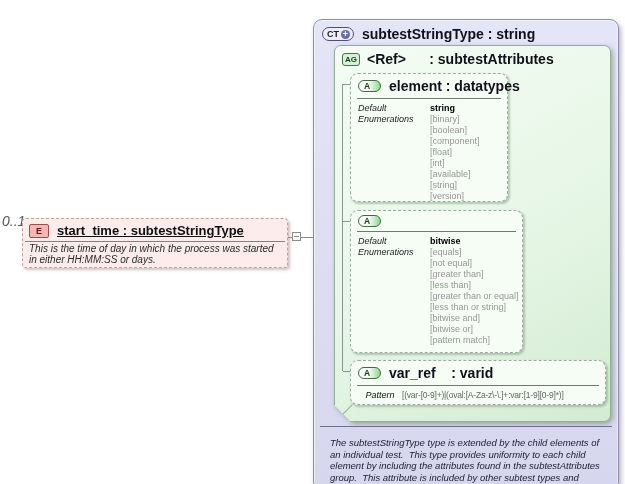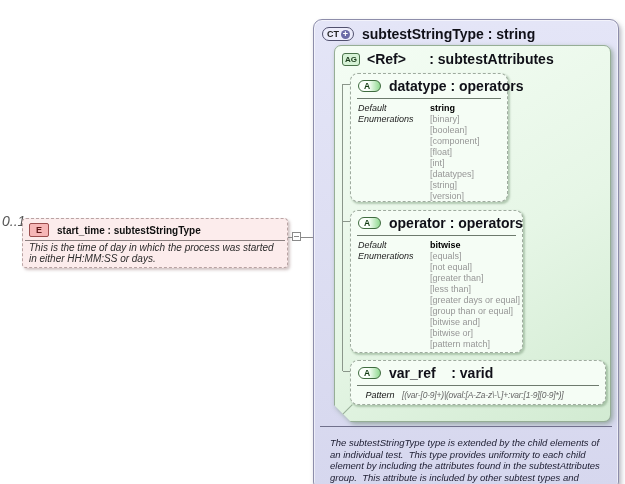--- a/index.html
+++ b/index.html
@@ -61,21 +61,21 @@
   .facets{
     display:grid;grid-template-columns:72px 1fr;padding:2px 0 0 7px;
     font-size:9px;line-height:11px;color:#222;
   }
   .facets .lbl{font-style:italic;color:#222;}
   .facets .dflt{font-weight:bold;color:#000;}
   .facets .enum{color:#979797;}
   .pattern-row{display:grid;grid-template-columns:44px 1fr;padding:2px 4px 0 7px;
     font-size:9px;line-height:11px;}
   .pattern-row .lbl{font-style:italic;text-align:center;}
-  .pattern-val{font-size:8.5px;color:#666;letter-spacing:-0.2px;white-space:nowrap;font-style:italic;}
+  .pattern-val{font-size:8.5px;color:#666;letter-spacing:-0.2px;white-space:nowrap;}
   
   .trunk{position:absolute;left:7px;top:38px;width:1px;height:287px;background:#8a968a;}
   .stub{position:absolute;left:8px;width:7px;height:1px;background:#8a968a;}
   
   .doc-divider{position:absolute;left:6px;right:6px;top:406px;height:1px;background:#70708c;}
   .ct-doc{
     position:absolute;left:9px;right:7px;top:410px;margin:7px;
     font-size:9.5px;line-height:11.5px;font-style:italic;color:#1c1c30;white-space:pre-wrap;
   }
   
@@ -83,21 +83,21 @@
     position:absolute;left:22px;top:218px;width:266px;height:50px;
     background:#fcecec;border:1px dashed #b9a3a3;border-radius:4px;
     box-shadow:2px 2px 3px rgba(150,120,120,.45);box-sizing:border-box;
   }
   .element-header{display:flex;align-items:center;gap:8px;padding:4px 6px 3px 6px;}
   .badge-e{
     width:18px;height:12px;background:#f6b6b6;border:1px solid #9a4d4d;border-radius:2px;
     font-size:9px;font-weight:bold;color:#5c1616;display:flex;align-items:center;
     justify-content:center;flex:0 0 auto;
   }
-  .element-title{font-size:10px;font-weight:bold;color:#101010;white-space:pre;}
+  .element-title{font-size:13px;font-weight:bold;color:#101010;white-space:pre;text-decoration:underline;}
   .element-divider{border-top:1px solid #8a7f7f;margin:0 2px;}
   .element-desc{
     margin:0;padding:2px 6px;font-size:10px;line-height:10.5px;font-style:italic;color:#2a2a2a;
   }
   .cardinality{
     position:absolute;left:2px;top:213px;font-size:14px;font-style:italic;color:#555;
   }
   
   .conn-line{position:absolute;left:288px;top:237px;width:25px;height:1px;background:#8a8a8a;}
   .conn-handle{
@@ -128,66 +128,65 @@
         </div>
 
         <div class="trunk"></div>
         <div class="stub" style="top:38px"></div>
         <div class="stub" style="top:175px"></div>
         <div class="stub" style="top:325px"></div>
 
         <div class="attr-box" style="left:15px;top:27px;width:158px;height:129px">
           <div class="attr-header">
             <span class="badge-a">A</span>
-            <span class="attr-title">datatype : operators</span>
+            <span class="attr-title">element : datatypes</span>
           </div>
           <div class="attr-divider"></div>
           <div class="facets">
             <span class="lbl">Default</span>
             <span class="dflt">string</span>
             <span class="lbl">Enumerations</span>
             <span class="enum">[binary]</span>
             <span></span>
               <span class="enum">[boolean]</span>
             <span></span>
               <span class="enum">[component]</span>
             <span></span>
               <span class="enum">[float]</span>
             <span></span>
               <span class="enum">[int]</span>
             <span></span>
-              <span class="enum">[datatypes]</span>
+              <span class="enum">[available]</span>
             <span></span>
               <span class="enum">[string]</span>
             <span></span>
               <span class="enum">[version]</span>
           </div>
         </div>
 
         <div class="attr-box" style="left:15px;top:164px;width:173px;height:143px">
           <div class="attr-header">
             <span class="badge-a">A</span>
-            <span class="attr-title">operator : operators</span>
           </div>
           <div class="attr-divider"></div>
           <div class="facets">
             <span class="lbl">Default</span>
             <span class="dflt">bitwise</span>
             <span class="lbl">Enumerations</span>
             <span class="enum">[equals]</span>
             <span></span>
               <span class="enum">[not equal]</span>
             <span></span>
               <span class="enum">[greater than]</span>
             <span></span>
               <span class="enum">[less than]</span>
             <span></span>
-              <span class="enum">[greater days or equal]</span>
-            <span></span>
-              <span class="enum">[group than or equal]</span>
+              <span class="enum">[greater than or equal]</span>
+            <span></span>
+              <span class="enum">[less than or string]</span>
             <span></span>
               <span class="enum">[bitwise and]</span>
             <span></span>
               <span class="enum">[bitwise or]</span>
             <span></span>
               <span class="enum">[pattern match]</span>
           </div>
         </div>
 
         <div class="attr-box" style="left:15px;top:314px;width:256px;height:45px">

